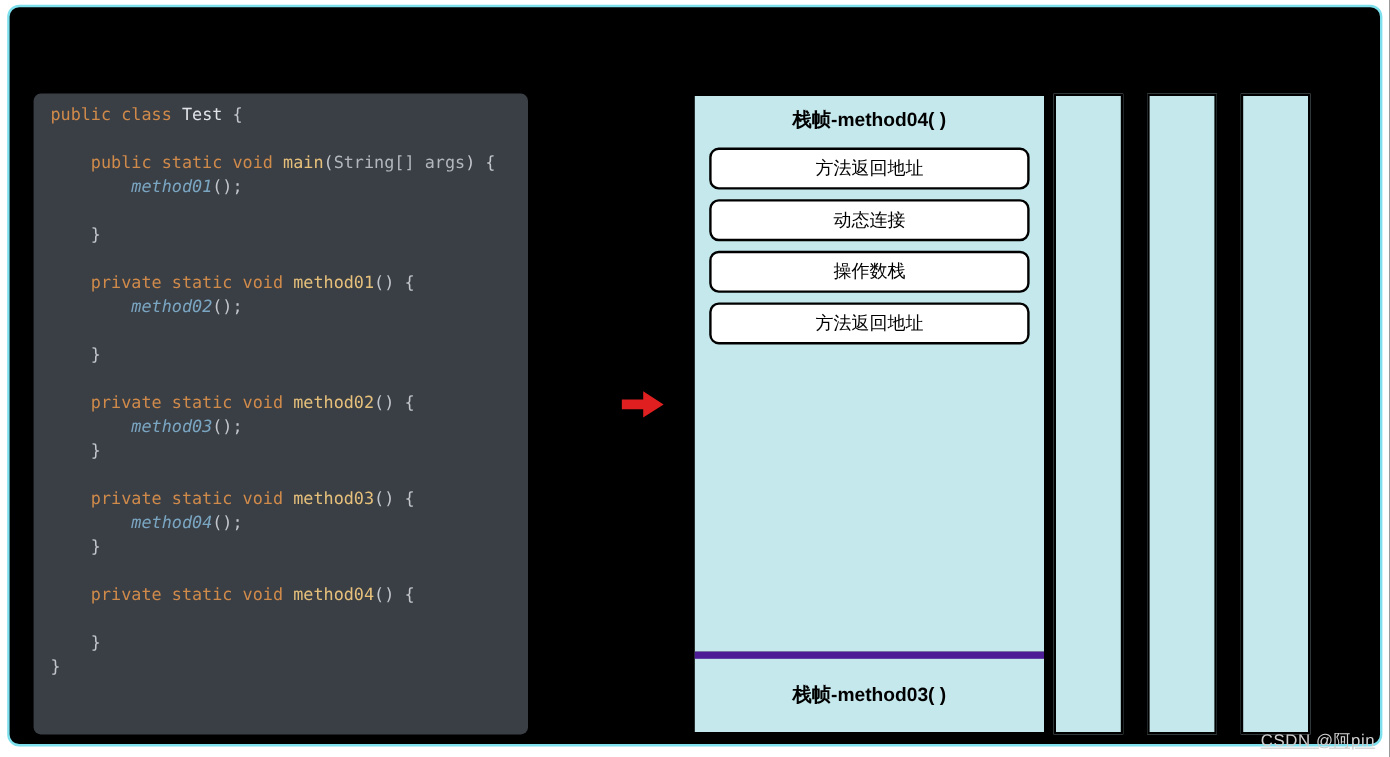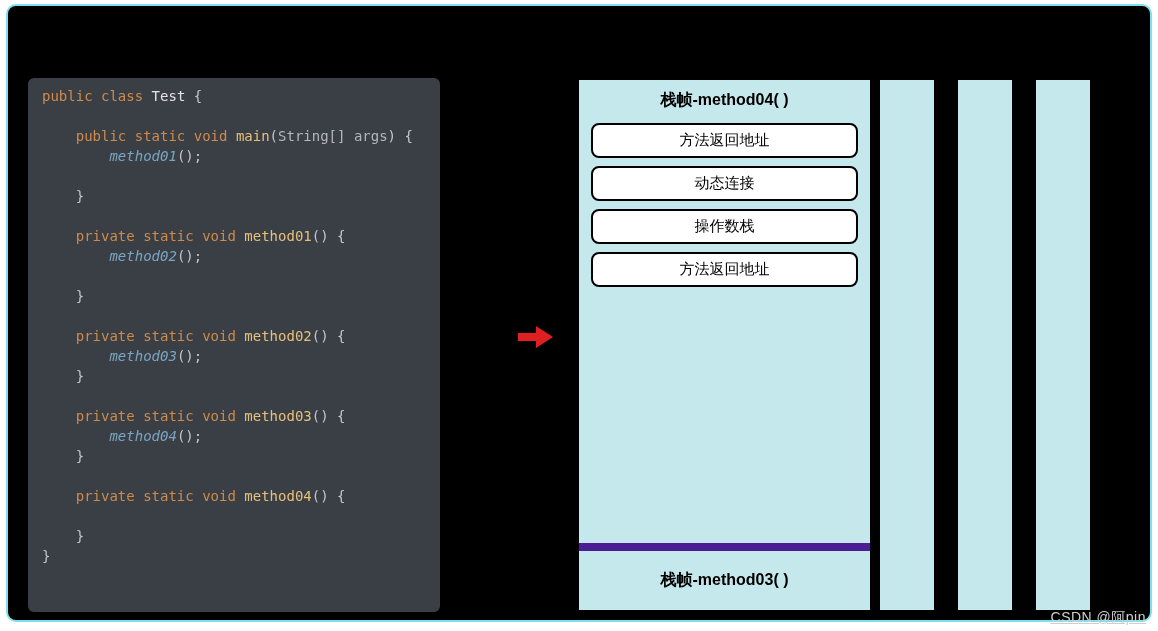--- a/index.html
+++ b/index.html
@@ -55,21 +55,21 @@
     position: absolute;
     left: 569px;
     top: 72px;
     width: 295px;
     height: 534px;
     border: 2px solid #000;
     display: flex;
     flex-direction: column;
   }
   .frame {
-    border-top: 8px solid #4c1d95;
+    border-top: 6px solid #4c1d95;
     background: #c5e8ec;
     display: flex;
     align-items: center;
     justify-content: center;
     font-weight: bold;
     font-size: 16px;
   }
   .frame:first-child { border-top: none; }
   .frame.expanded {
     flex-direction: column;

